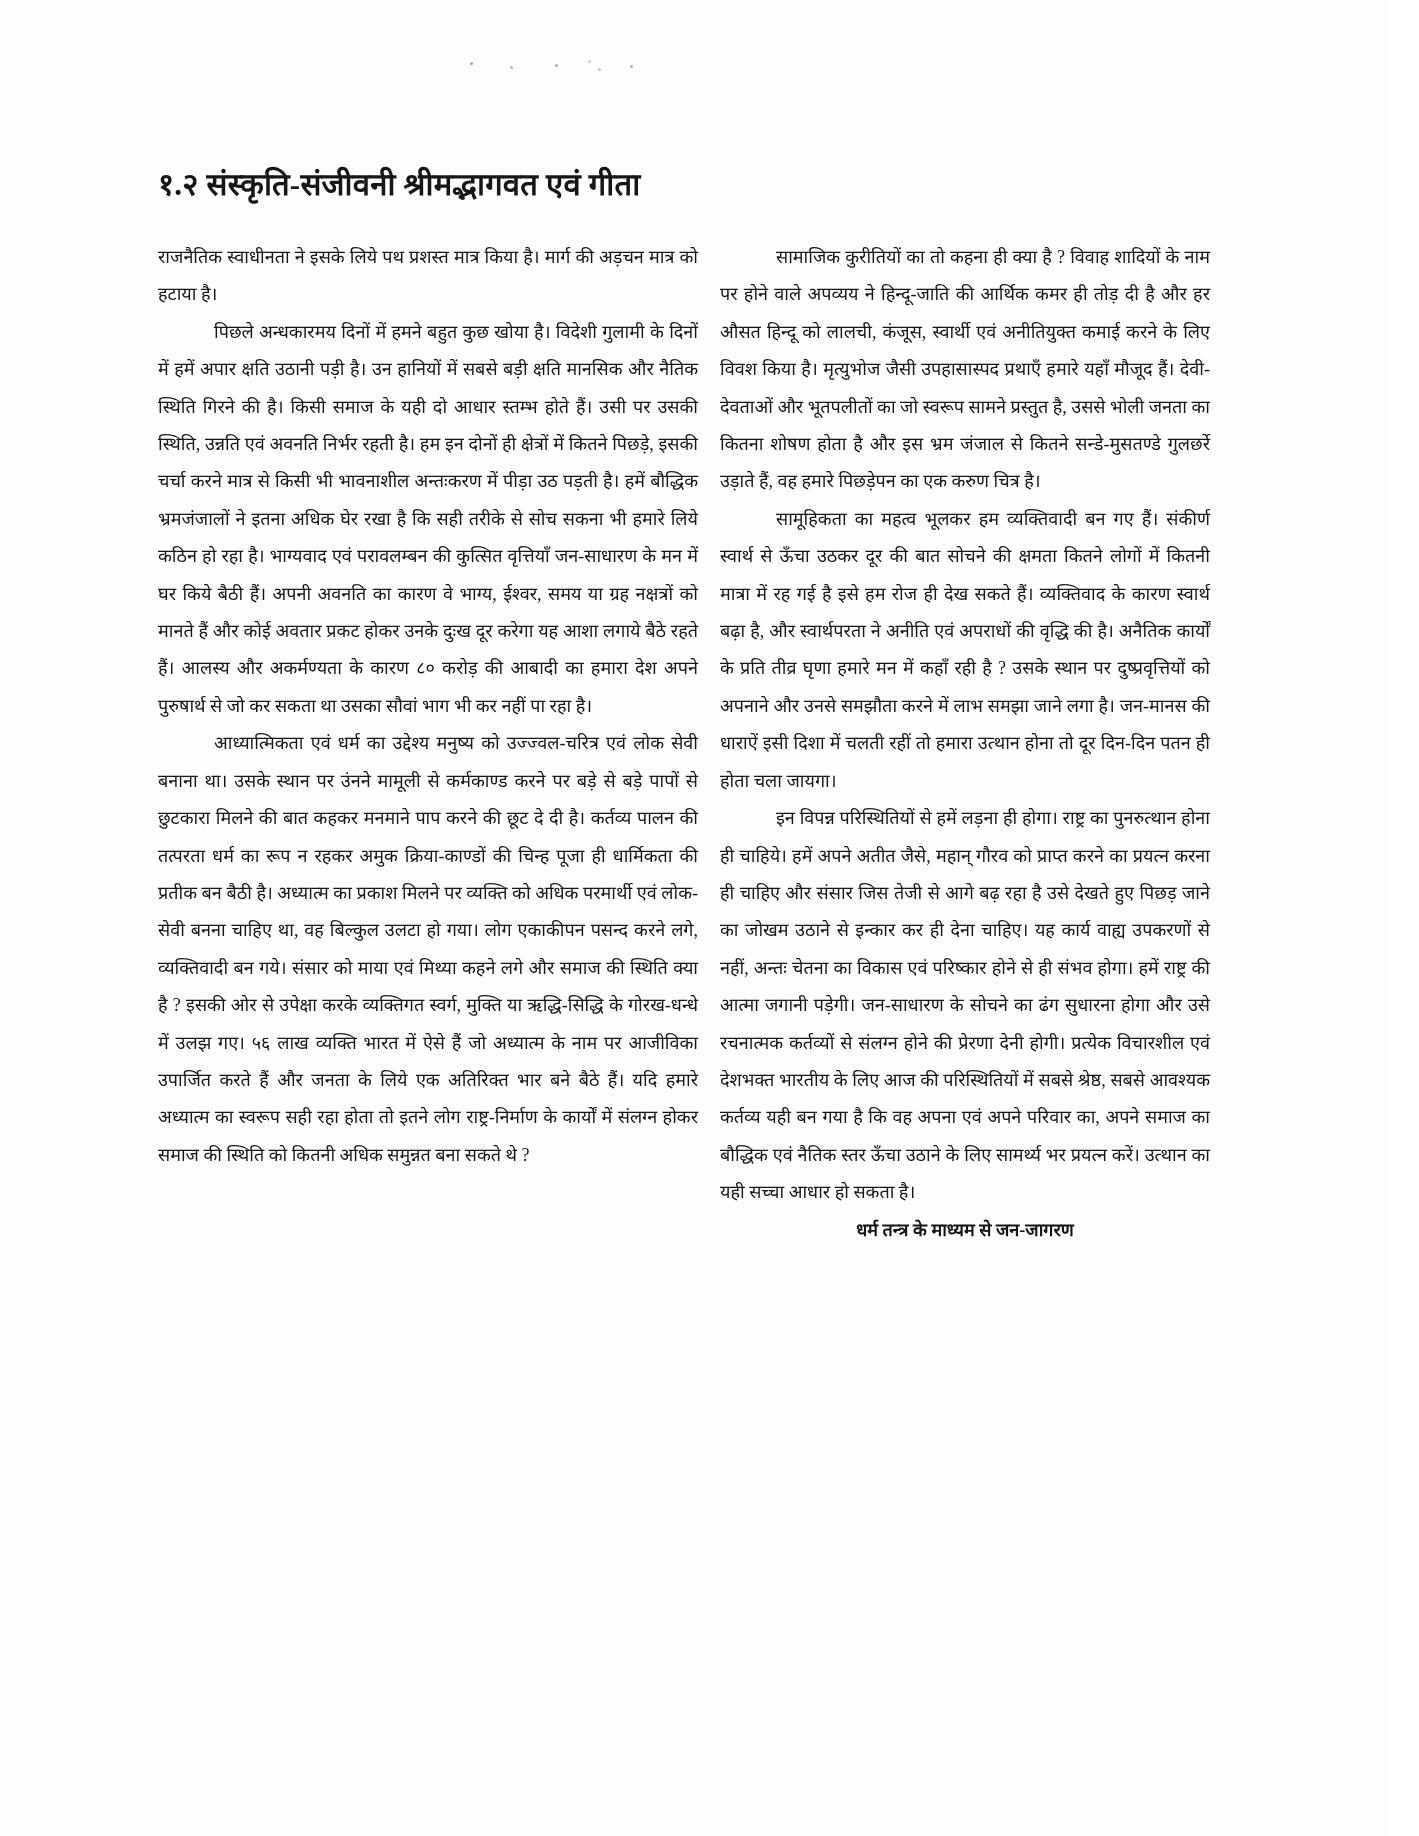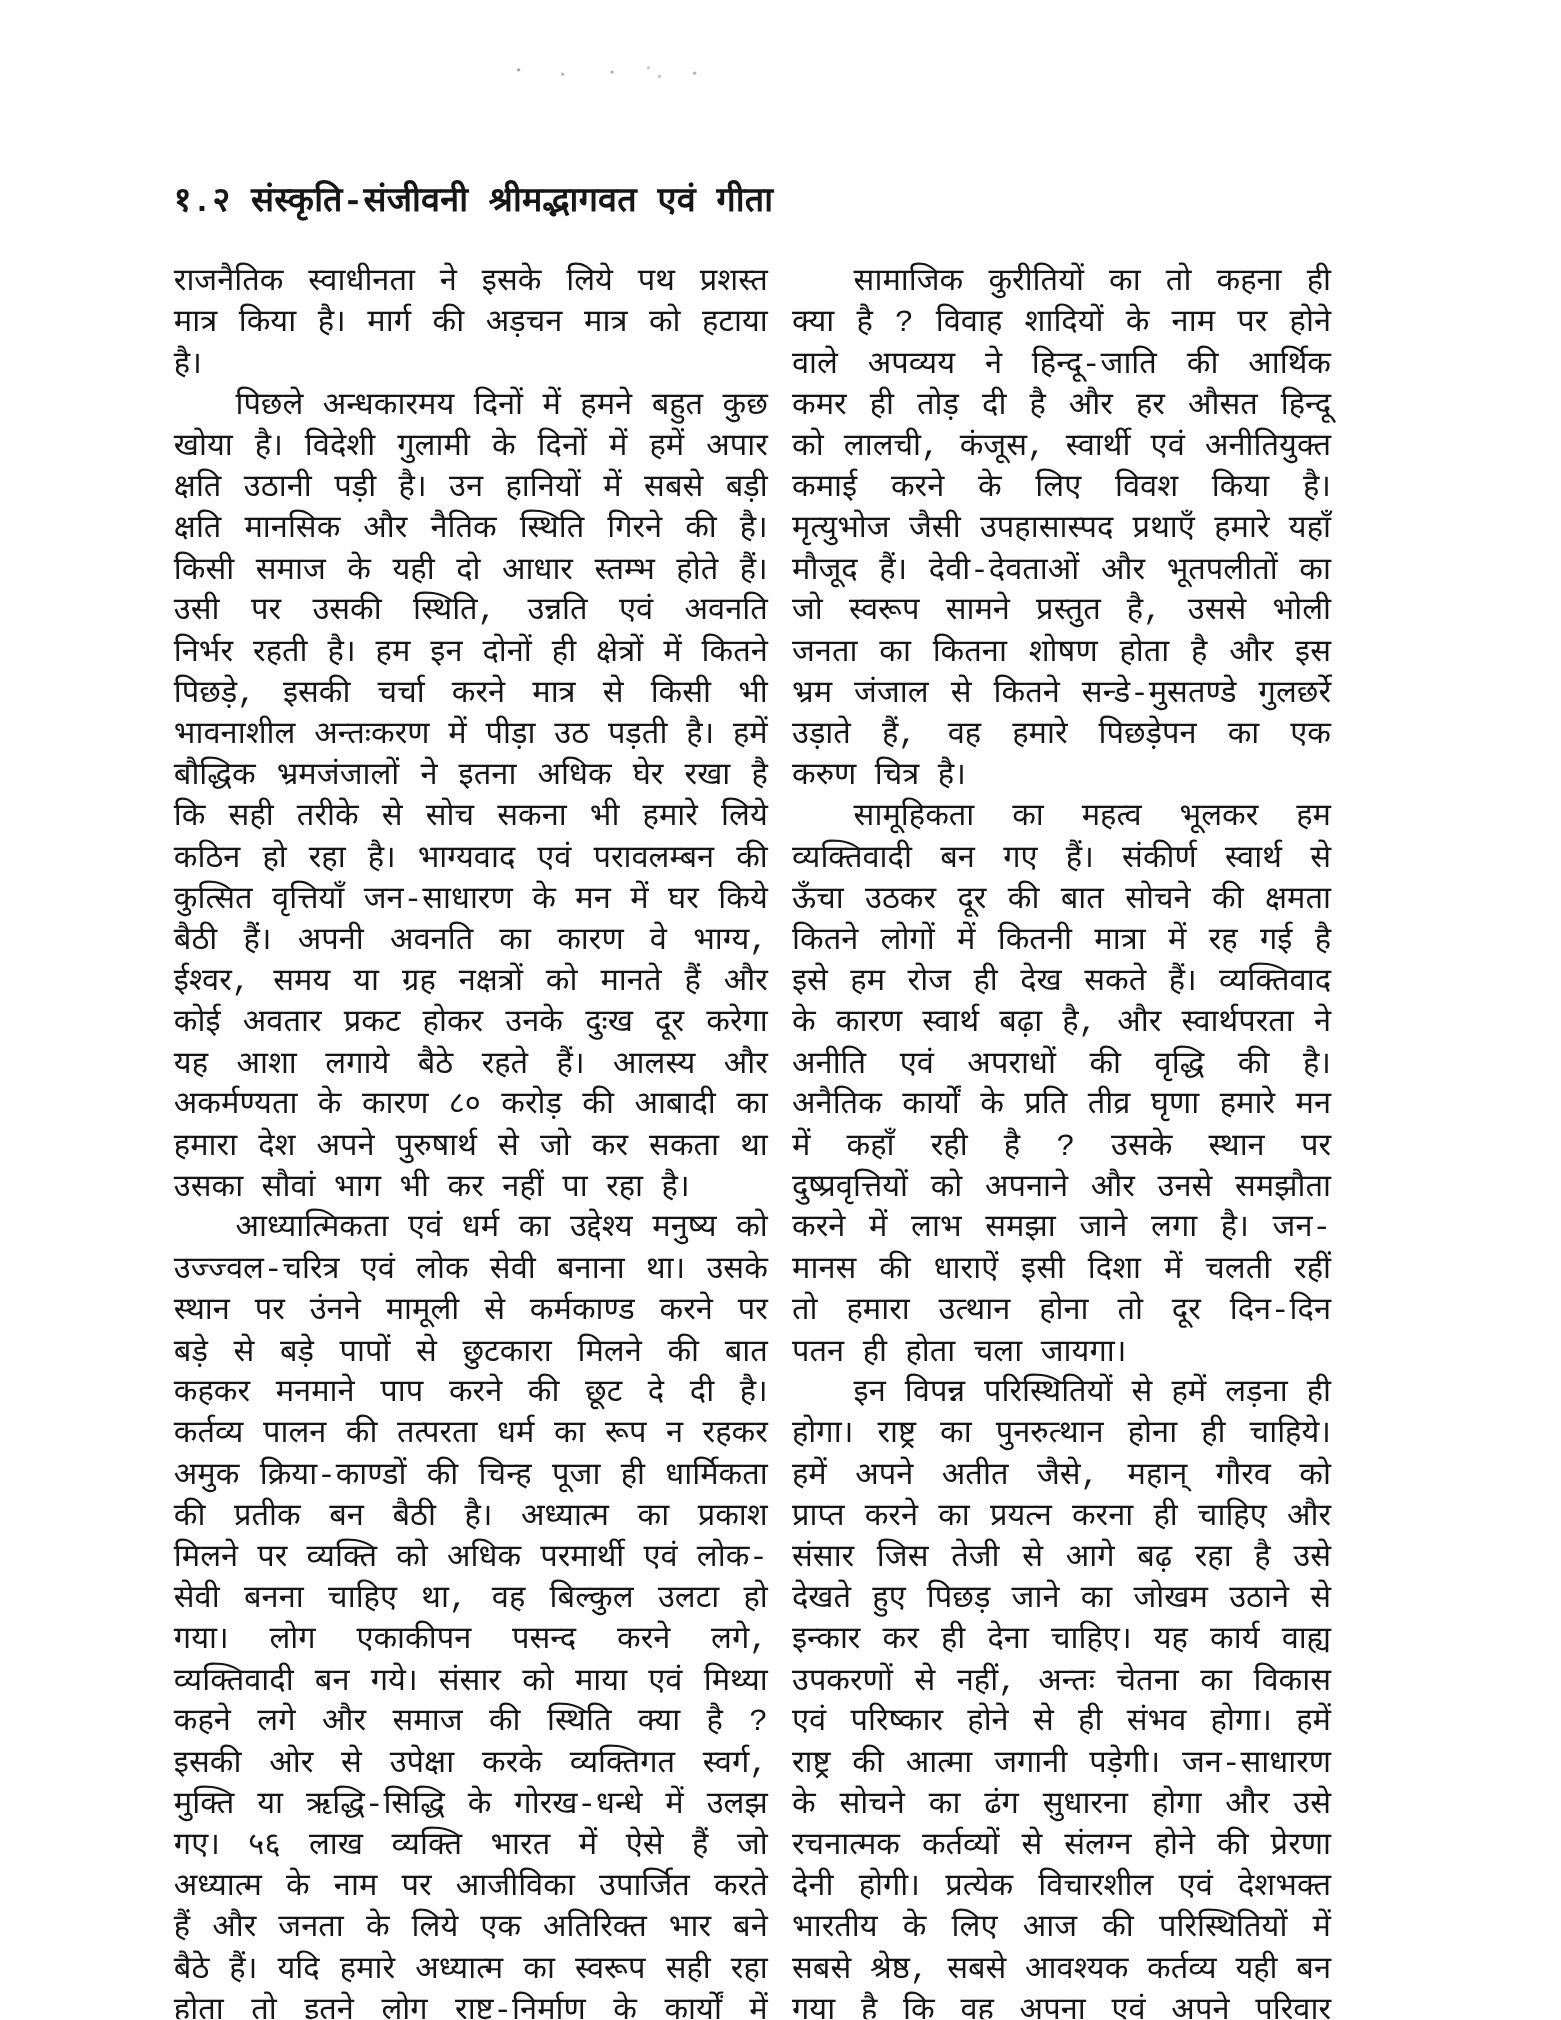--- a/index.html
+++ b/index.html
@@ -6,21 +6,21 @@
     margin: 0;
     padding: 0;
     background: #ffffff;
   }
   .page {
     position: relative;
     width: 1389px;
     height: 1836px;
     background: #fefefe;
     color: #161616;
-    font-family: Liberation Mono, monospace;
+    font-family: Liberation Serif, serif;
     overflow: hidden;
   }
   .scan-specks {
     position: absolute;
     top: 62px;
     left: 470px;
     width: 3px;
     height: 3px;
     border-radius: 50%;
     background: rgba(60,60,60,.45);
@@ -43,21 +43,21 @@
     font-weight: bold;
     letter-spacing: 0.2px;
   }
   .columns {
     display: grid;
     grid-template-columns: 540px 490px;
     column-gap: 22px;
     align-items: start;
   }
   .col {
-    font-size: 28px;
+    font-size: 18px;
     line-height: 37.4px;
   }
   .col p {
     margin: 0;
     padding: 0;
     text-align: justify;
     text-justify: inter-word;
   }
   .col p.indent {
     text-indent: 56px;

